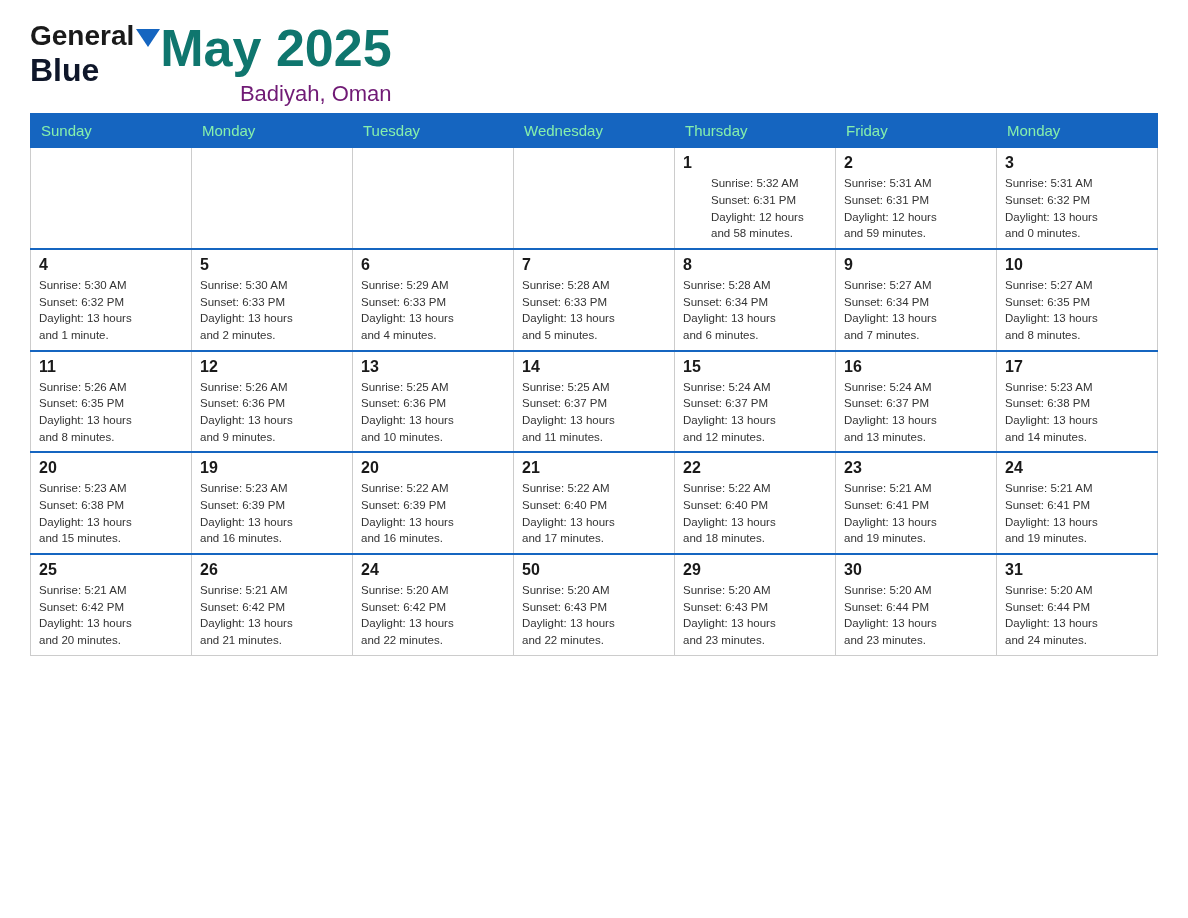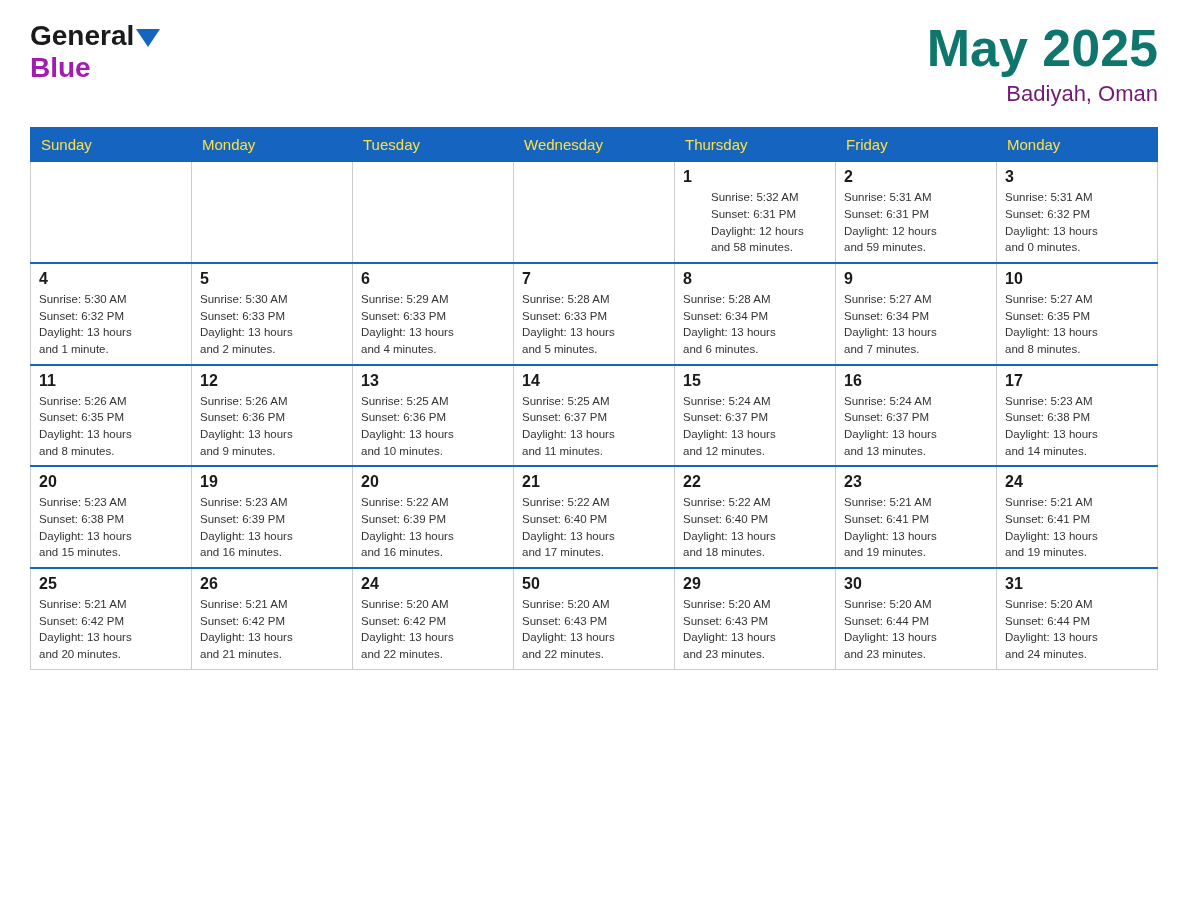--- a/index.html
+++ b/index.html
@@ -5,33 +5,33 @@
     * { margin: 0; padding: 0; box-sizing: border-box; }
     body {
       font-family: Arial, sans-serif;
       background: #fff;
       width: 1188px;
       min-height: 918px;
       padding: 20px 30px;
     }
     .header {
       display: flex;
-      justify-content: space-between;
+      justify-content: flex-start;
       align-items: flex-start;
-      margin-bottom: 20px;
+      margin-bottom: 6px;
     }
     .logo-text-general {
       font-size: 28px;
       font-weight: bold;
       color: #1a1a1a;
     }
     .logo-text-blue {
-      font-size: 28px;
+      font-size: 32px;
       font-weight: bold;
-      color: #a21caf;
+      color: #0f172a;
     }
     .logo-triangle {
       width: 0;
       height: 0;
       border-left: 12px solid transparent;
       border-right: 12px solid transparent;
       border-top: 18px solid #1565c0;
       margin-left: 2px;
       margin-top: 4px;
     }
@@ -57,21 +57,21 @@
       color: #701a75;
       margin-top: 4px;
     }
     .calendar {
       width: 100%;
       border-collapse: collapse;
       border: 1px solid #1565c0;
     }
     .calendar th {
       background-color: #1565c0;
-      color: #fde047;
+      color: #86efac;
       font-size: 15px;
       font-weight: normal;
       padding: 8px 10px;
       text-align: left;
       border: 1px solid #1565c0;
     }
     .calendar td {
       vertical-align: top;
       padding: 6px 8px;
       border: 1px solid #ccc;

